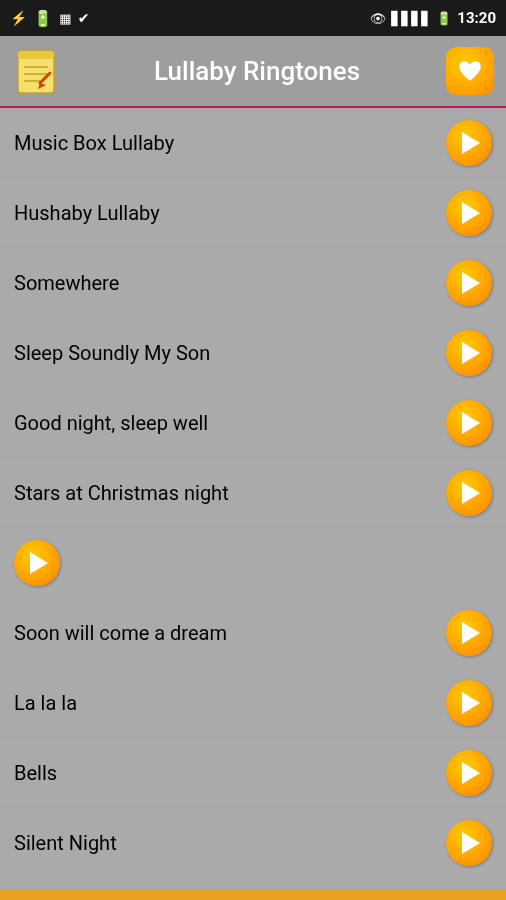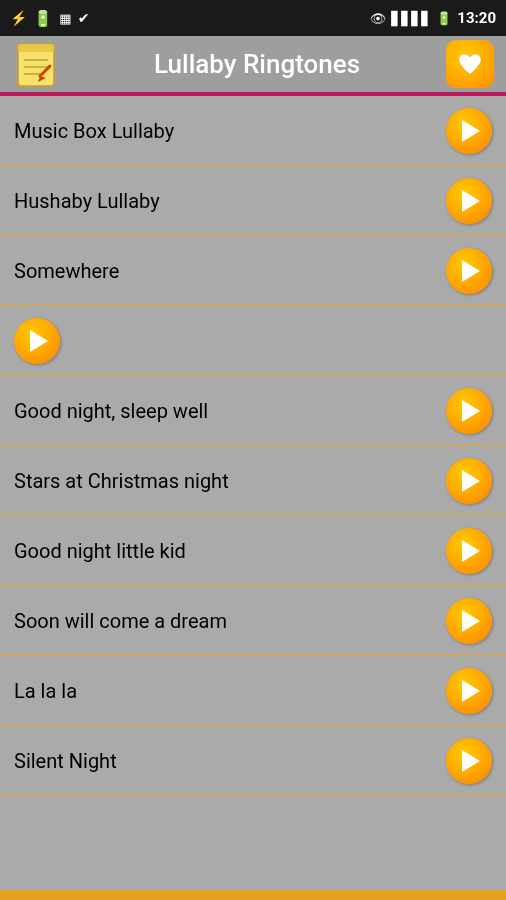--- a/index.html
+++ b/index.html
@@ -37,26 +37,26 @@
       font-size: 14px;
     }
     .status-icon {
       color: white;
       font-size: 14px;
     }
 
     
     .header {
       background: #9e9e9e;
-      height: 60px;
+      height: 72px;
       display: flex;
       align-items: center;
       padding: 8px 12px;
       flex-shrink: 0;
-      border-bottom: 4px solid #be185d;
+      border-bottom: 2px solid #be185d;
     }
     .header-icon {
       width: 48px;
       height: 48px;
       margin-right: 8px;
       flex-shrink: 0;
     }
     .header-title {
       flex: 1;
       font-size: 26px;
@@ -194,55 +194,61 @@
         <div class="play-triangle"></div>
       </button>
     </div>
     <div class="song-item">
       <span class="song-title">Somewhere</span>
       <button class="play-btn">
         <div class="play-triangle"></div>
       </button>
     </div>
     <div class="song-item">
+      <span class="song-title">Sleep Soundly My Son</span>
       <button class="play-btn">
         <div class="play-triangle"></div>
       </button>
     </div>
     <div class="song-item">
       <span class="song-title">Good night, sleep well</span>
       <button class="play-btn">
         <div class="play-triangle"></div>
       </button>
     </div>
     <div class="song-item">
       <span class="song-title">Stars at Christmas night</span>
       <button class="play-btn">
         <div class="play-triangle"></div>
       </button>
     </div>
     <div class="song-item">
-      <span class="song-title">Good night little kid</span>
       <button class="play-btn">
         <div class="play-triangle"></div>
       </button>
     </div>
     <div class="song-item">
       <span class="song-title">Soon will come a dream</span>
       <button class="play-btn">
         <div class="play-triangle"></div>
       </button>
     </div>
     <div class="song-item">
       <span class="song-title">La la la</span>
       <button class="play-btn">
         <div class="play-triangle"></div>
       </button>
     </div>
     <div class="song-item">
+      <span class="song-title">Bells</span>
+      <button class="play-btn">
+        <div class="play-triangle"></div>
+      </button>
+    </div>
+    <div class="song-item">
       <span class="song-title">Silent Night</span>
       <button class="play-btn">
         <div class="play-triangle"></div>
       </button>
     </div>
   </div>
 
 <div class="bottom-bar"></div>
 
 </body></html>

